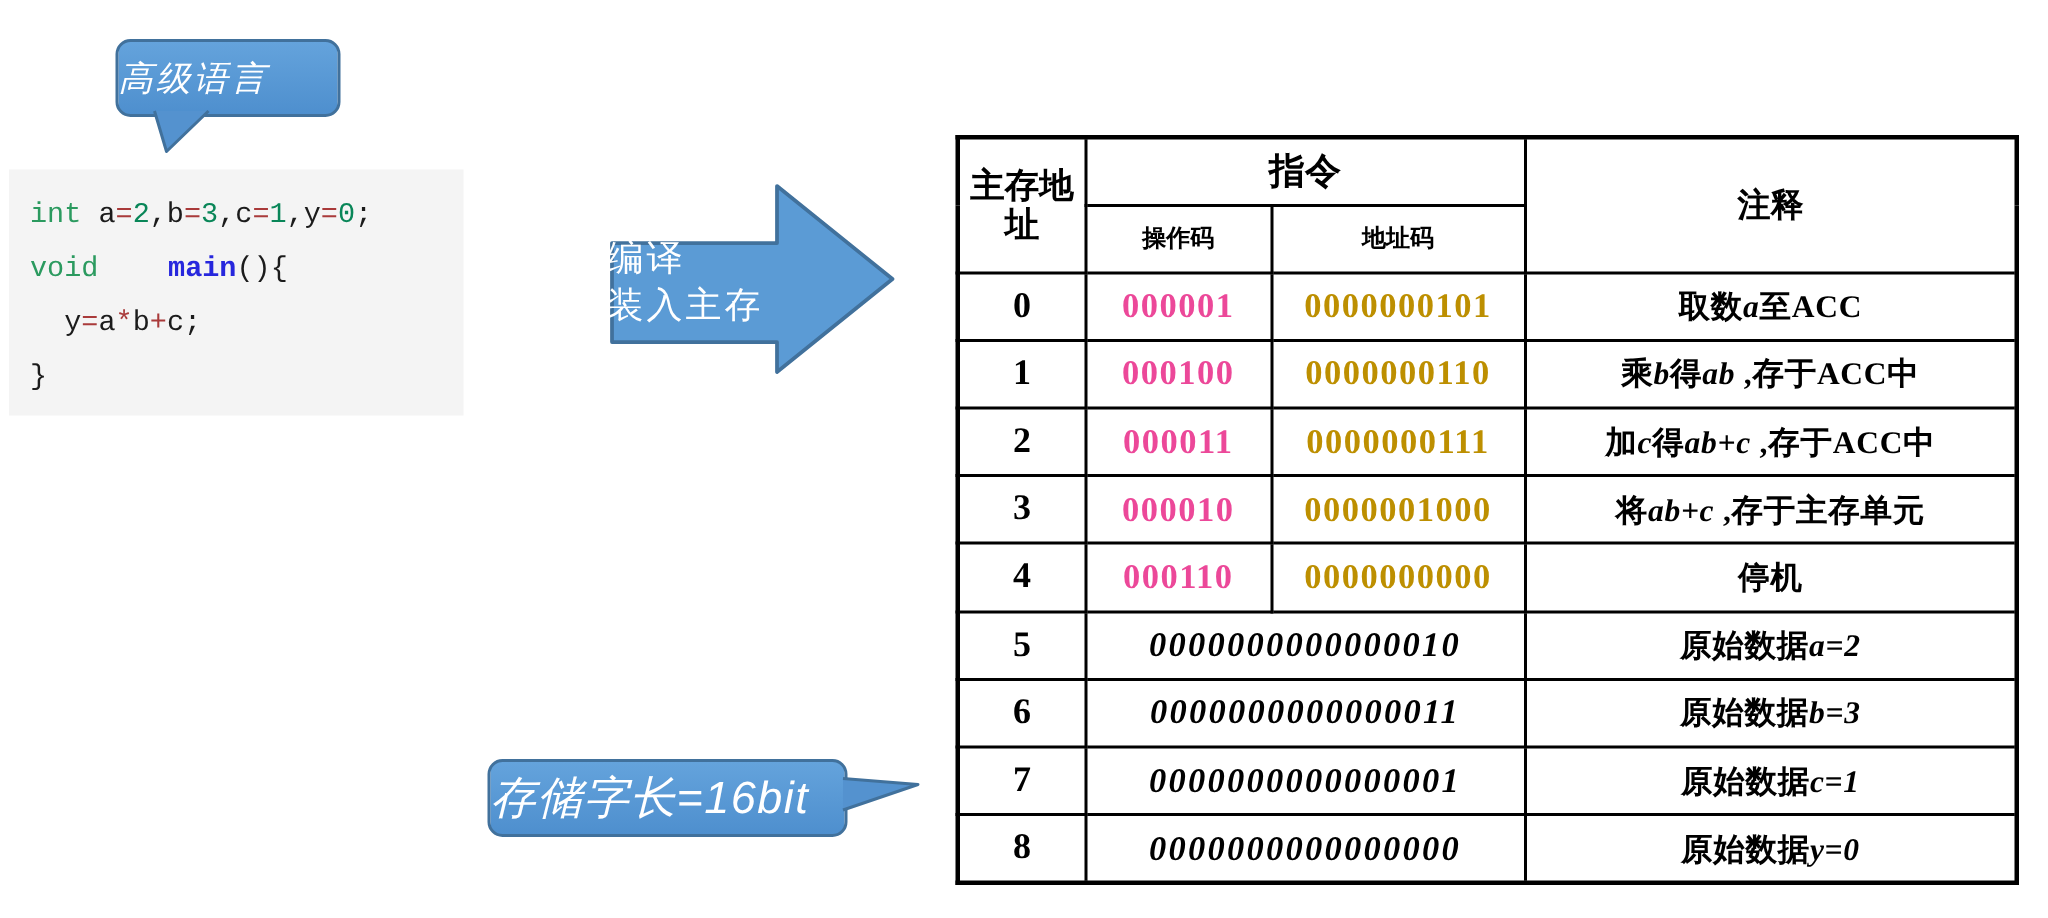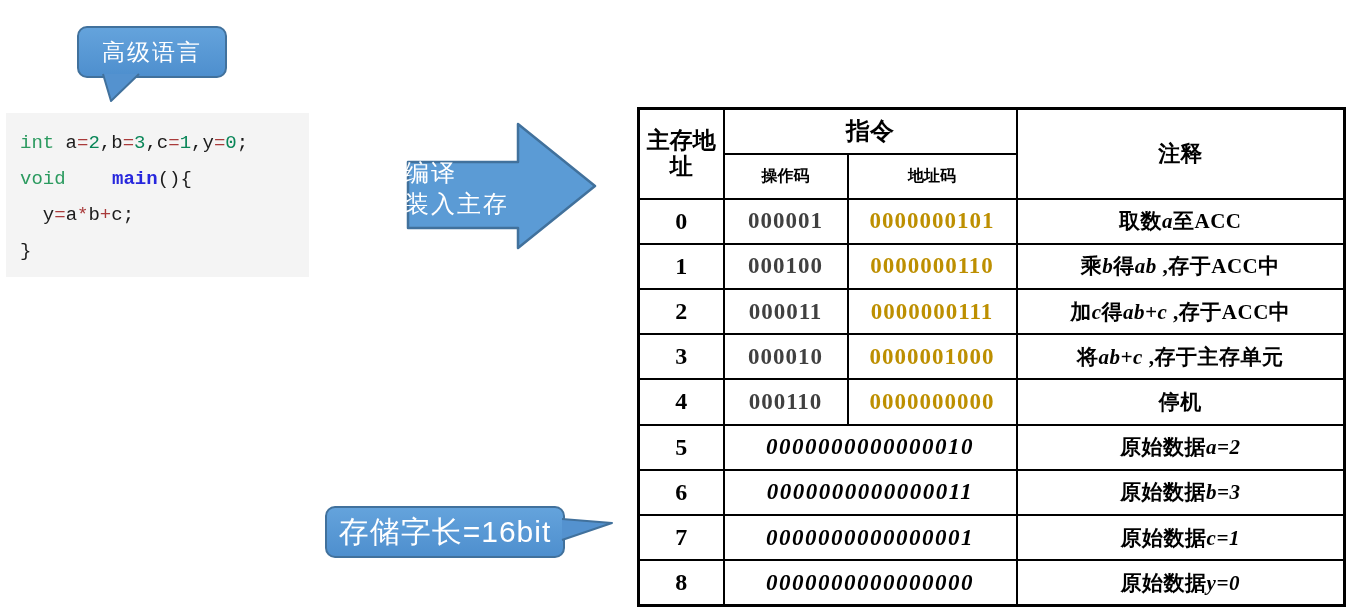--- a/index.html
+++ b/index.html
@@ -1,24 +1,24 @@
 <!DOCTYPE html>
 <html><head>
 <meta charset="utf-8">
 <style>
   html,body{margin:0;padding:0;background:#ffffff;}
   .page{position:relative;width:1365px;height:612px;background:#ffffff;overflow:hidden;
         font-family:"Liberation Sans","DejaVu Sans",sans-serif;}
 
   
-  .callout{position:absolute;display:flex;align-items:center;justify-content:center;
+  .callout{position:absolute;display:flex;align-items:center;
            background:linear-gradient(#64a3dc,#4e8fce);
            border:2px solid #41719C;border-radius:10px;
            color:#fff;font-size:23px;letter-spacing:2px;
-           box-sizing:border-box;z-index:3;}
+           box-sizing:border-box;z-index:3;font-style:italic;}
   .callout svg{position:absolute;overflow:visible;}
   .co-high{left:77px;top:26px;width:150px;height:52px;}
   .co-machine{left:886px;top:26px;width:150px;height:50px;}
   .co-storage{left:325px;top:506px;width:240px;height:52px;font-size:30px;letter-spacing:1px;}
   .tail{fill:#5492cf;stroke:#41719C;stroke-width:2;stroke-linejoin:round;}
 
   
   .code{position:absolute;left:6px;top:113px;width:303px;height:164px;
         background:#f4f4f4;margin:0;box-sizing:border-box;
         padding:12px 0 0 14px;
@@ -29,34 +29,34 @@
   .seg-op{color:#a93a3a;}
   .seg-fn{color:#2727dd;font-weight:bold;padding-left:35px;}
 
   
   .arrow-svg{position:absolute;left:405px;top:120px;width:200px;height:135px;z-index:1;}
   .arrow-shape{fill:#5B9BD5;stroke:#41719C;stroke-width:2.5;stroke-linejoin:round;}
   .arrow-text{position:absolute;left:405px;top:157px;width:160px;z-index:2;
               color:#fff;font-size:24px;line-height:31px;text-align:left;letter-spacing:2px;}
 
   
-  .mem-table{position:absolute;left:637px;top:107px;width:706px;height:500px;
+  .mem-table{position:absolute;left:637px;top:90px;width:706px;height:500px;
              border-collapse:collapse;table-layout:fixed;
              border:3px solid #000;z-index:1;
              font-family:"Liberation Serif","DejaVu Serif",serif;color:#000;}
   .mem-table th,.mem-table td{border:2px solid #000;text-align:center;vertical-align:middle;
              padding:0;font-weight:bold;overflow:hidden;}
   .mem-table thead tr{height:45px;}
   .mem-table tbody tr{height:44px;}
   .h-addr{font-size:23px;line-height:26px;width:85px;}
   .h-instr{font-size:24px;}
   .h-sub{font-size:16px;}
   .h-comment{font-size:22px;}
   .c-addr{font-size:24px;}
-  .c-op{font-size:23px;color:#404040;letter-spacing:1px;}
+  .c-op{font-size:23px;color:#ec4899;letter-spacing:1px;}
   .c-ac{font-size:23px;color:#BD8F00;letter-spacing:1px;}
   .c-data{font-size:23px;font-style:italic;letter-spacing:1.5px;}
   .c-comment{font-size:21px;letter-spacing:0.5px;}
   .seg-var{font-style:italic;}
 
   
   .watermark{position:absolute;right:4px;bottom:2px;z-index:5;
              font-size:31px;letter-spacing:1px;color:#d2d2d2;
              -webkit-text-stroke:1.2px #9f9f9f;opacity:0.95;}
 </style>

